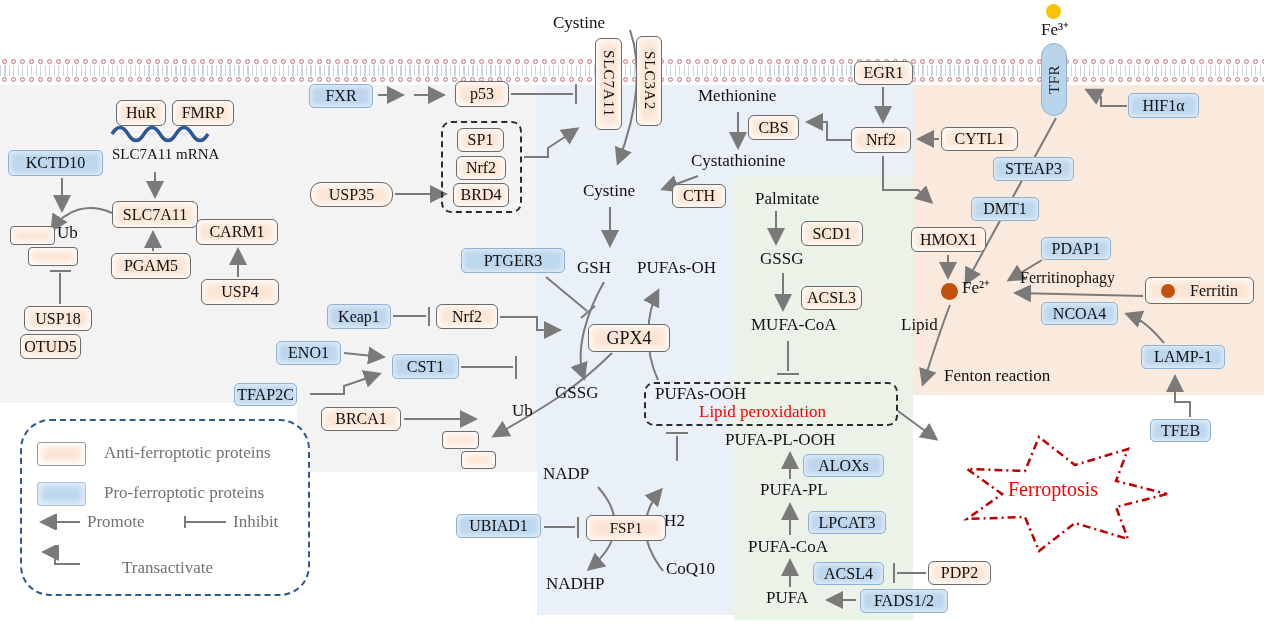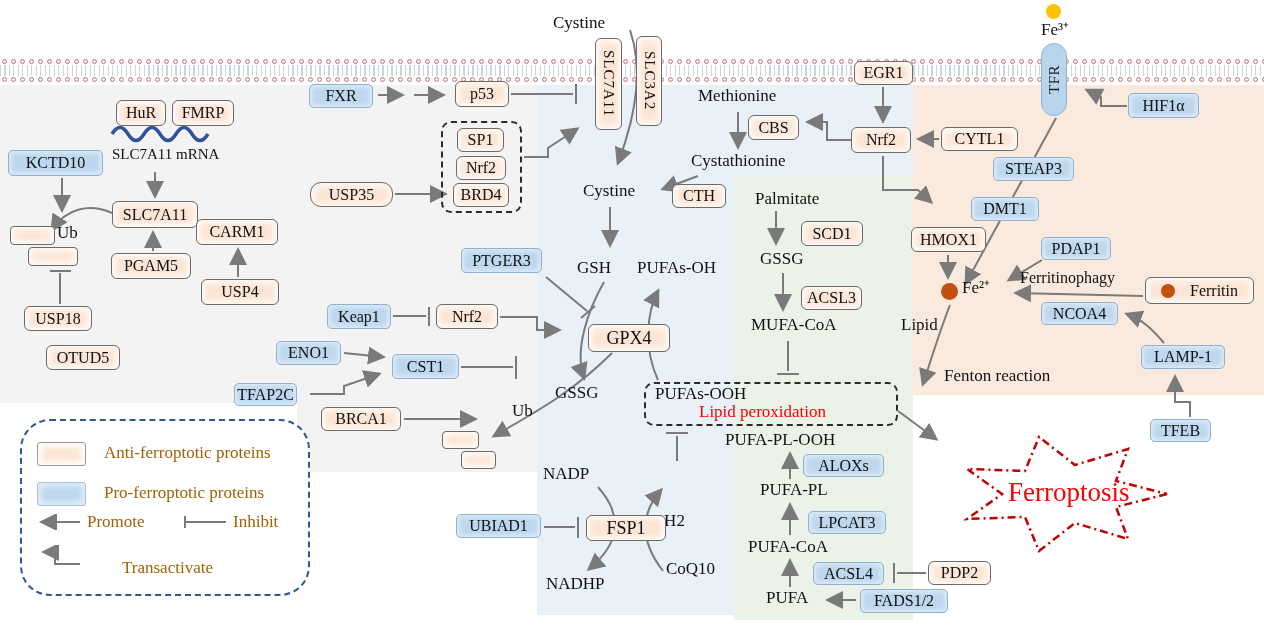--- a/index.html
+++ b/index.html
@@ -29,21 +29,21 @@
   .capsule{position:absolute;background:#b9d5eb;border:1px solid #8fb2d2;border-radius:13px;display:flex;align-items:center;justify-content:center;box-sizing:border-box;}
   .capsule span{transform:rotate(-90deg);font-size:15px;letter-spacing:.5px;color:#222;}
   .ftext{position:absolute;white-space:nowrap;font-size:17px;color:#111;line-height:1.1;}
   .red{color:#fe0000;}
   .dot{position:absolute;border-radius:50%;}
   .mini-dot{display:inline-block;width:14px;height:14px;border-radius:50%;margin-right:7px;}
   #legend{position:absolute;left:20px;top:419px;width:290px;height:177px;border:2.5px dashed #2e5a8f;border-radius:30px;box-sizing:border-box;background:#fff;}
   .lg-swatch{position:absolute;width:47px;height:22px;}
   .lg-anti{background:#fce5d4;border:1px solid #9a9a9a;border-radius:3px;box-shadow:inset 0 0 6px 4px rgba(255,255,255,.9);}
   .lg-pro{background:#bdd7ee;border:1px solid #a8c4dd;border-radius:3px;box-shadow:inset 0 0 6px 3px rgba(255,255,255,.6);}
-  .lg-label{position:absolute;font-size:17px;white-space:nowrap;color:#a16207;}
+  .lg-label{position:absolute;font-size:17px;white-space:nowrap;color:#737373;}
   .lg-glyph{position:absolute;}
 </style>
 </head>
 <body>
 
 <div class="canvas" id="canvas">
 
   <div class="panel" id="panel-left"></div>
   <div class="panel" id="panel-left2"></div>
   <div class="panel" id="panel-center"></div>
@@ -153,21 +153,21 @@
     <div class="node anti frag" style="left: 28px; top: 247px; width: 50px; height: 19px;"></div>
     <div class="node anti" style="left: 111px; top: 253px; width: 80px; height: 26px;">
       <span>PGAM5</span>
     </div>
     <div class="node anti" style="left: 201px; top: 279px; width: 78px; height: 26px;">
       <span>USP4</span>
     </div>
     <div class="node anti" style="left: 24px; top: 306px; width: 68px; height: 25px;">
       <span>USP18</span>
     </div>
-    <div class="node anti" style="left: 20px; top: 345px; width: 74px; height: 25px; margin-left: 26px;">
+    <div class="node anti" style="left: 20px; top: 334px; width: 61px; height: 25px;">
       <span>OTUD5</span>
     </div>
     <div class="node pro" style="left: 309px; top: 84px; width: 64px; height: 24px;">
       <span>FXR</span>
     </div>
     <div class="node anti" style="left: 455px; top: 81px; width: 54px; height: 26px;">
       <span>p53</span>
     </div>
     <div class="dashedbox" style="left: 441px; top: 121px; width: 81px; height: 92px;"></div>
     <div class="node anti" style="left: 457px; top: 128px; width: 47px; height: 24px;">
@@ -182,21 +182,21 @@
     <div class="node anti" style="left: 310px; top: 182px; width: 83px; height: 25px; border-radius: 11px;">
       <span>USP35</span>
     </div>
     <div class="ftext" style="left: 553px; top: 14px;"><span>Cystine</span></div>
     <div class="node anti vanti" style="left: 595px; top: 38px; width: 27px; height: 92px;">
       <span>SLC7A11</span>
     </div>
     <div class="node anti vanti" style="left: 636px; top: 36px; width: 26px; height: 90px;">
       <span>SLC3A2</span>
     </div>
-    <div class="node pro" style="left: 461px; top: 248px; width: 81px; height: 25px;">
+    <div class="node pro" style="left: 461px; top: 248px; width: 104px; height: 25px;">
       <span>PTGER3</span>
     </div>
     <div class="node pro" style="left: 327px; top: 304px; width: 64px; height: 25px;">
       <span>Keap1</span>
     </div>
     <div class="node anti" style="left: 436px; top: 304px; width: 62px; height: 25px;">
       <span>Nrf2</span>
     </div>
     <div class="node pro" style="left: 276px; top: 341px; width: 65px; height: 24px;">
       <span>ENO1</span>
@@ -304,19 +304,19 @@
     </div>
     <div class="ftext" style="left: 766px; top: 589px;"><span>PUFA</span></div>
     <div class="node pro" style="left: 860px; top: 589px; width: 88px; height: 24px;">
       <span>FADS1/2</span>
     </div>
     <div class="ftext" style="left: 543px; top: 465px;"><span>NADP</span></div>
     <div class="ftext" style="left: 615px; top: 464px; margin-top: 48px;"><span>CoQ10H2</span></div>
     <div class="node pro" style="left: 456px; top: 514px; width: 85px; height: 24px;">
       <span>UBIAD1</span>
     </div>
-    <div class="node anti" style="left: 586px; top: 515px; width: 80px; height: 26px; font-size: 18px;">
+    <div class="node anti" style="left: 586px; top: 515px; width: 80px; height: 26px; font-size: 15px;">
       <span>FSP1</span>
     </div>
     <div class="ftext" style="left: 546px; top: 575px;"><span>NADHP</span></div>
     <div class="ftext" style="left: 666px; top: 560px;"><span>CoQ10</span></div>
-    <div class="ftext red" style="left: 1008px; top: 478px; font-size: 27px;"><span>Ferroptosis</span></div>
+    <div class="ftext red" style="left: 1008px; top: 478px; font-size: 20px;"><span>Ferroptosis</span></div>
   </div>
 
 </body></html>

